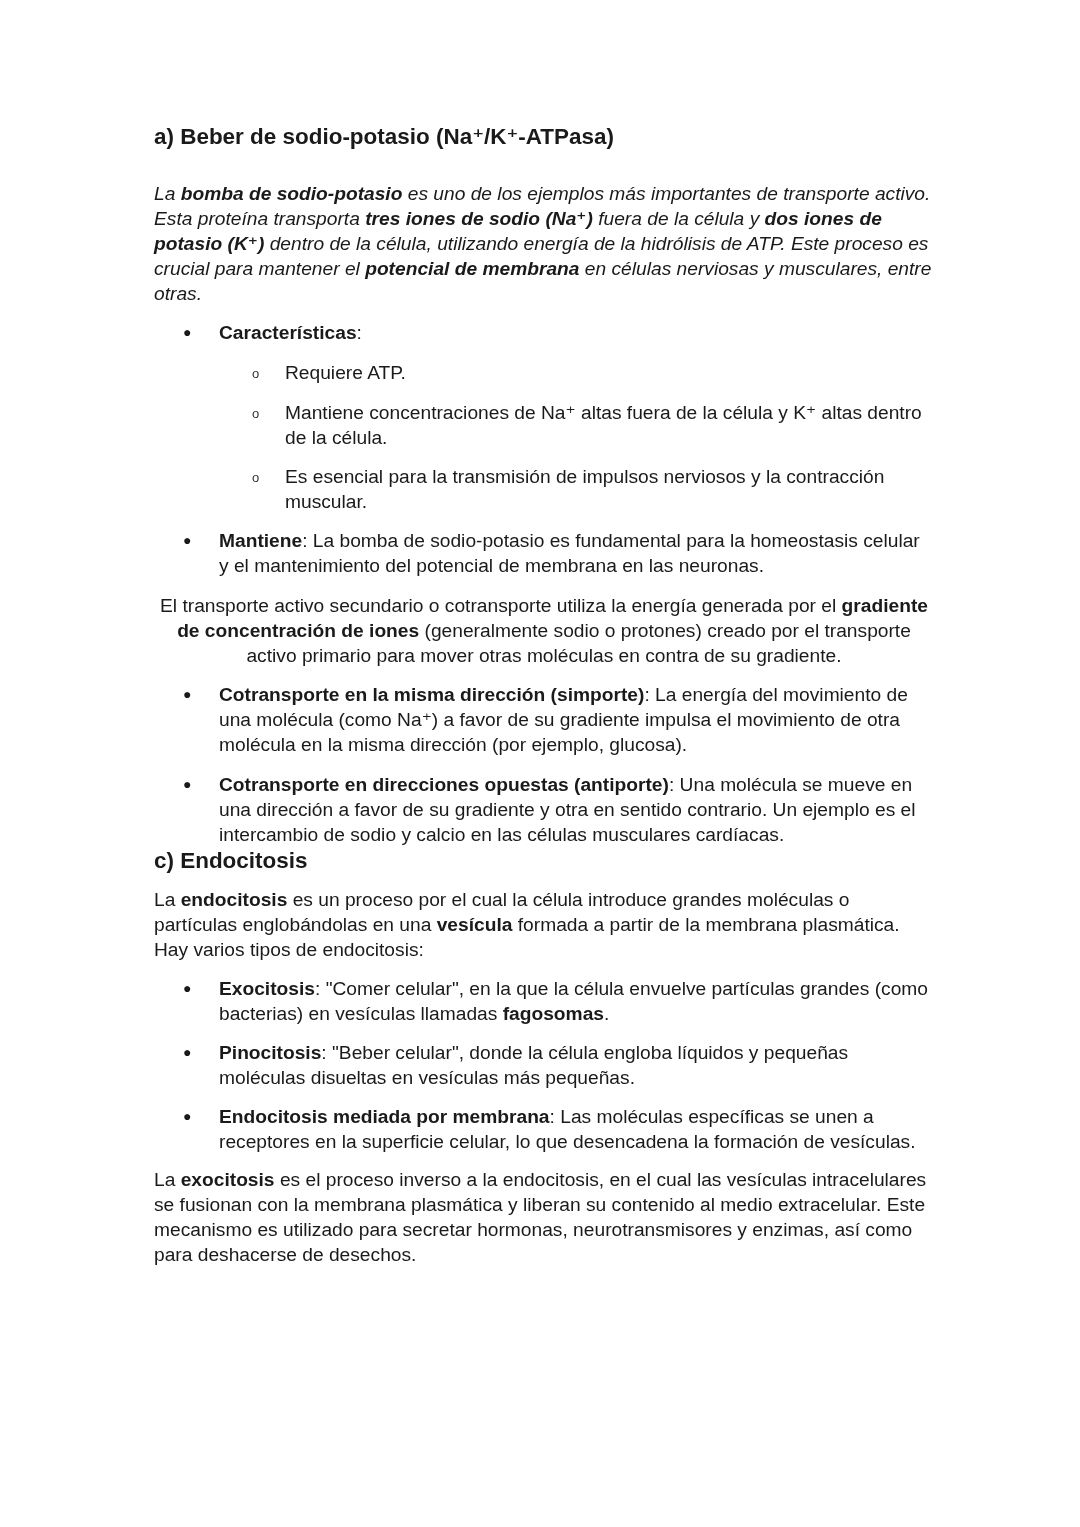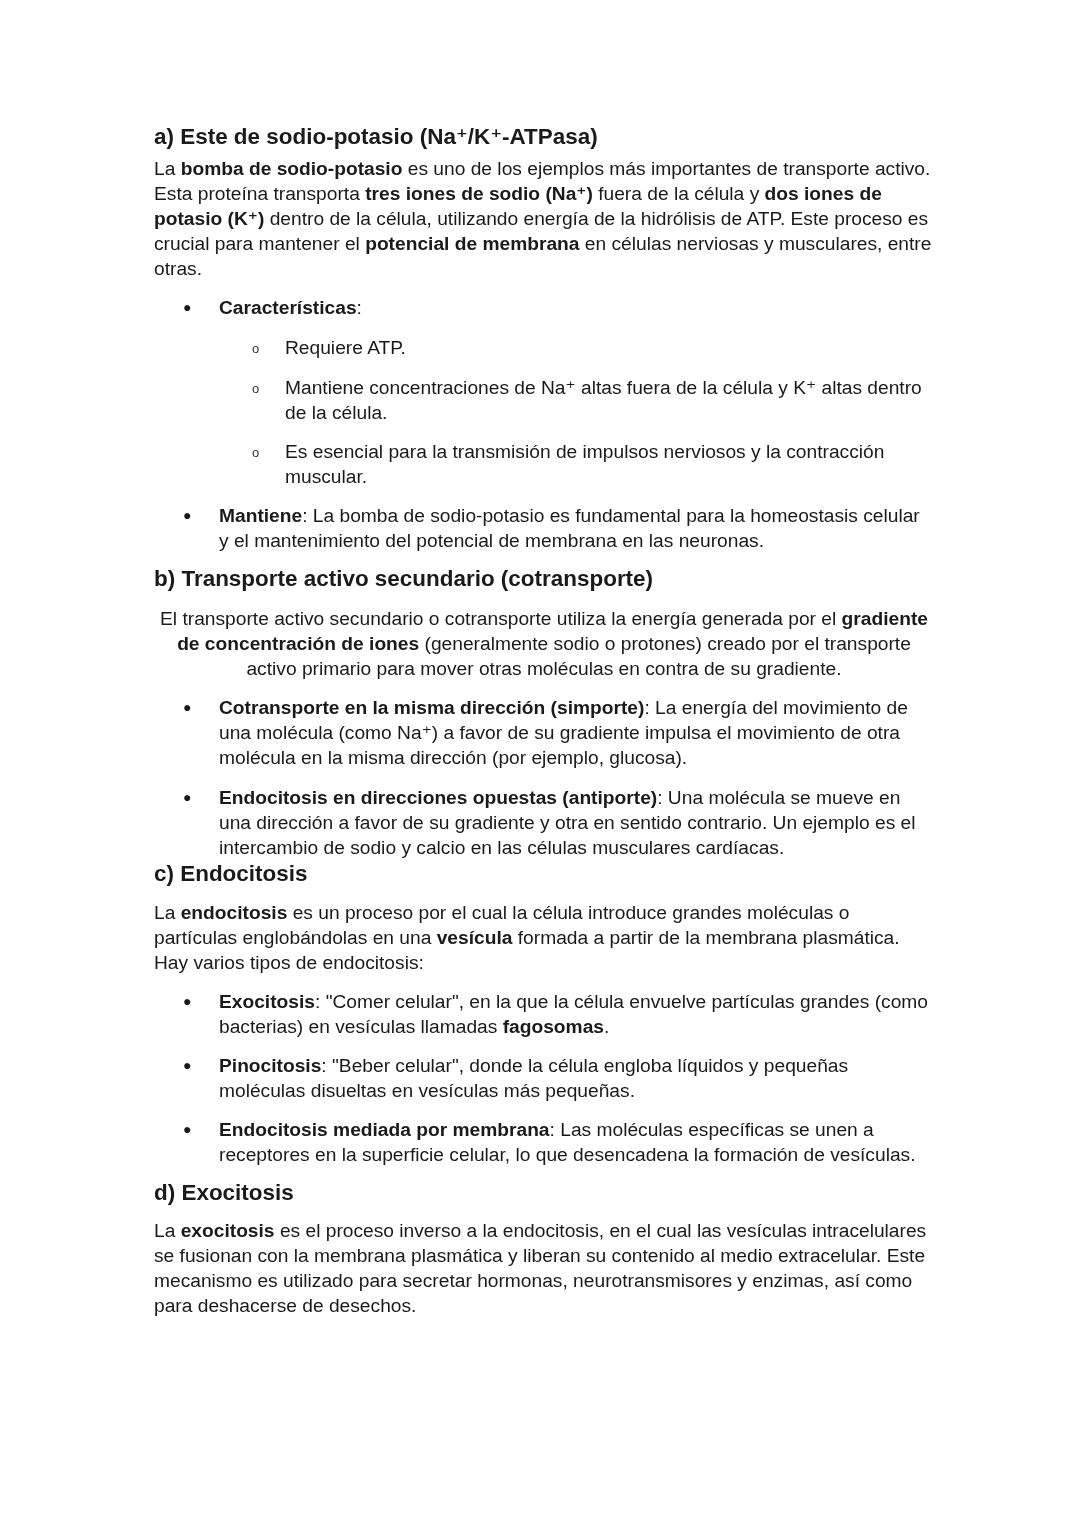--- a/index.html
+++ b/index.html
@@ -57,22 +57,22 @@
       font-size: 13px;
       color: #333;
     }
     b { font-weight: bold; }
   </style>
 </head>
 <body>
 
 <div class="page">
 
-  <h3 class="heading">a) Este de sodio-potasio (Na⁺/K⁺-ATPasa)</h3>
-  <p class="para" style="margin-top:7px;">
+  <h3 class="heading">a) Beber de sodio-potasio (Na⁺/K⁺-ATPasa)</h3>
+  <p class="para" style="margin-top:32px;font-style:italic;">
     <span>La </span><b>bomba de sodio-potasio</b><span> es uno de los ejemplos más importantes de transporte activo. Esta proteína transporta </span><b>tres iones de sodio (Na⁺)</b><span> fuera de la célula y </span><b>dos iones de potasio (K⁺)</b><span> dentro de la célula, utilizando energía de la hidrólisis de ATP. Este proceso es crucial para mantener el </span><b>potencial de membrana</b><span> en células nerviosas y musculares, entre otras.</span>
   </p>
   <ul class="list" style="margin-top:14px;">
     <li class="li">
       <span class="bullet">●</span>
       <b>Características</b><span>:</span>
     </li>
   </ul>
   <ul class="list">
     <li class="sub" style="margin-top:15px;">
@@ -88,32 +88,31 @@
       <span>Es esencial para la transmisión de impulsos nerviosos y la contracción muscular.</span>
     </li>
   </ul>
   <ul class="list" style="margin-top:14px;">
     <li class="li">
       <span class="bullet">●</span>
       <b>Mantiene</b><span>: La bomba de sodio-potasio es fundamental para la homeostasis celular y el mantenimiento del potencial de membrana en las neuronas.</span>
     </li>
   </ul>
 
-  <h3 class="heading" style="margin-top:13px;">b) Transporte activo secundario (cotransporte)</h3>
   <p class="para" style="margin-top:15px;text-align:center;">
     <span>El transporte activo secundario o cotransporte utiliza la energía generada por el </span><b>gradiente de concentración de iones</b><span> (generalmente sodio o protones) creado por el transporte activo primario para mover otras moléculas en contra de su gradiente.</span>
   </p>
   <ul class="list" style="margin-top:14px;">
     <li class="li">
       <span class="bullet">●</span>
       <b>Cotransporte en la misma dirección (simporte)</b><span>: La energía del movimiento de una molécula (como Na⁺) a favor de su gradiente impulsa el movimiento de otra molécula en la misma dirección (por ejemplo, glucosa).</span>
     </li>
     <li class="li" style="margin-top:15px;">
       <span class="bullet">●</span>
-      <b>Endocitosis en direcciones opuestas (antiporte)</b><span>: Una molécula se mueve en una dirección a favor de su gradiente y otra en sentido contrario. Un ejemplo es el intercambio de sodio y calcio en las células musculares cardíacas.</span>
+      <b>Cotransporte en direcciones opuestas (antiporte)</b><span>: Una molécula se mueve en una dirección a favor de su gradiente y otra en sentido contrario. Un ejemplo es el intercambio de sodio y calcio en las células musculares cardíacas.</span>
     </li>
   </ul>
 
   <h3 class="heading" style="margin-top:1px;">c) Endocitosis</h3>
   <p class="para" style="">
     <span>La </span><b>endocitosis</b><span> es un proceso por el cual la célula introduce grandes moléculas o partículas englobándolas en una </span><b>vesícula</b><span> formada a partir de la membrana plasmática. Hay varios tipos de endocitosis:</span>
   </p>
   <ul class="list" style="margin-top:14px;">
     <li class="li">
       <span class="bullet">●</span>
@@ -122,18 +121,17 @@
     <li class="li" style="margin-top:14px;">
       <span class="bullet">●</span>
       <b>Pinocitosis</b><span>: "Beber celular", donde la célula engloba líquidos y pequeñas moléculas disueltas en vesículas más pequeñas.</span>
     </li>
     <li class="li" style="margin-top:14px;">
       <span class="bullet">●</span>
       <b>Endocitosis mediada por membrana</b><span>: Las moléculas específicas se unen a receptores en la superficie celular, lo que desencadena la formación de vesículas.</span>
     </li>
   </ul>
 
-  <h3 class="heading" style="margin-top:13px;">d) Exocitosis</h3>
   <p class="para" style="margin-top:13px;">
     <span>La </span><b>exocitosis</b><span> es el proceso inverso a la endocitosis, en el cual las vesículas intracelulares se fusionan con la membrana plasmática y liberan su contenido al medio extracelular. Este mecanismo es utilizado para secretar hormonas, neurotransmisores y enzimas, así como para deshacerse de desechos.</span>
   </p>
 
 </div>
 
 </body></html>

